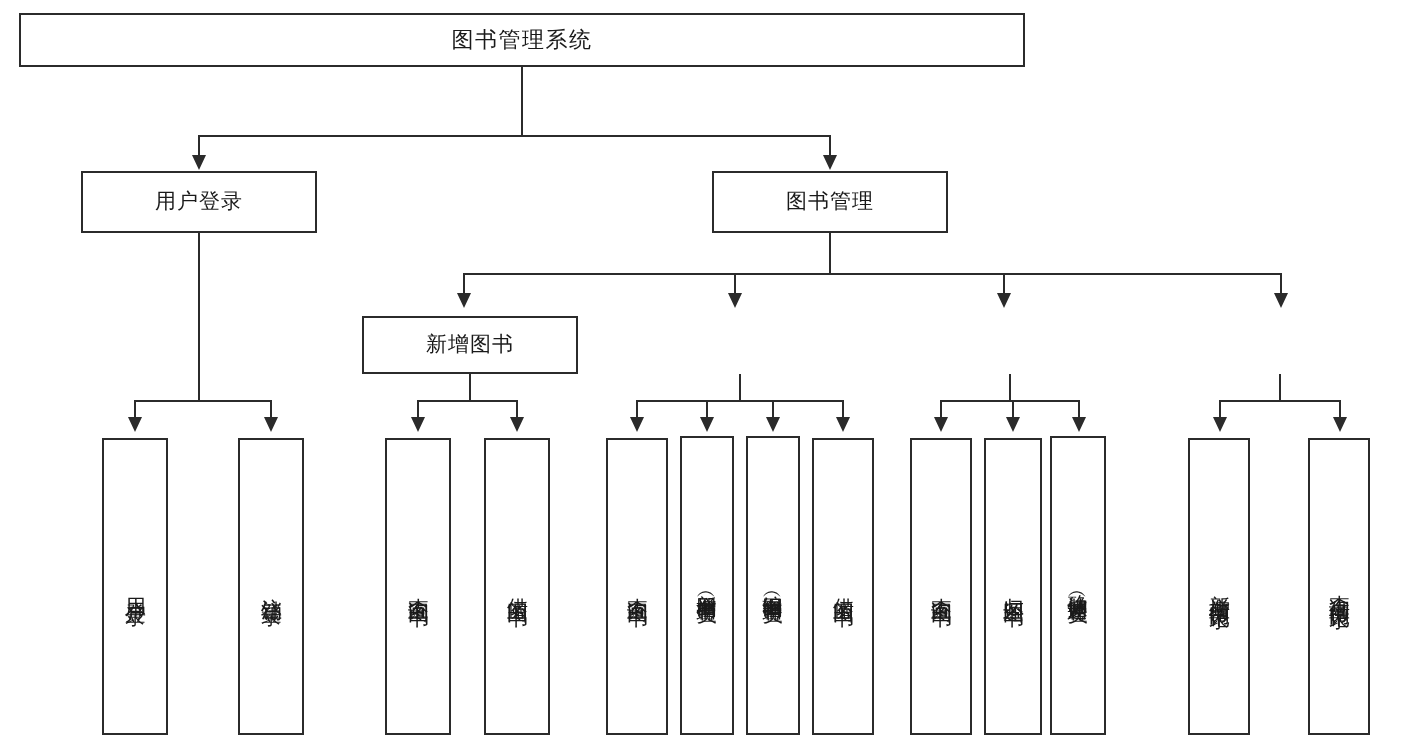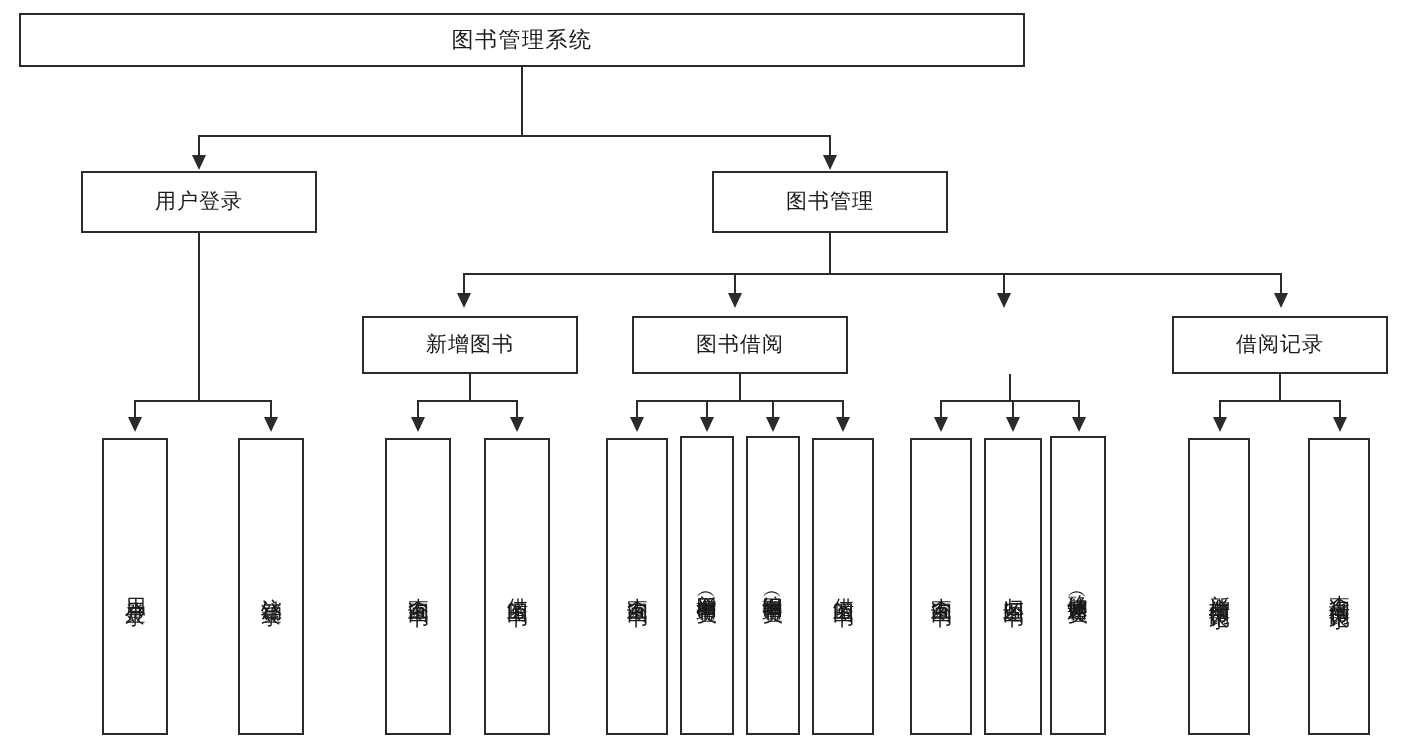--- a/index.html
+++ b/index.html
@@ -98,26 +98,20 @@
 
   <div class="node horiz" style="left: 81px; top: 171px; width: 236px; height: 62px;">
     <span class="label">用户登录</span>
   </div>
   <div class="node horiz" style="left: 712px; top: 171px; width: 236px; height: 62px;">
     <span class="label">图书管理</span>
   </div>
 
   <div class="node horiz" style="left: 362px; top: 316px; width: 216px; height: 58px;">
     <span class="label">新增图书</span>
-  </div>
-  <div class="node horiz" style="left: 632px; top: 316px; width: 216px; height: 58px;">
-    <span class="label">图书借阅</span>
-  </div>
-  <div class="node horiz" style="left: 1172px; top: 316px; width: 216px; height: 58px;">
-    <span class="label">借阅记录</span>
   </div>
 
   <div class="node vert" style="left: 102px; top: 438px; width: 66px; height: 297px;">
     <span class="label">用户登录</span>
   </div>
   <div class="node vert" style="left: 238px; top: 438px; width: 66px; height: 297px;">
     <span class="label">注销登录</span>
   </div>
   <div class="node vert" style="left: 385px; top: 438px; width: 66px; height: 297px;">
     <span class="label">查询图书</span>

